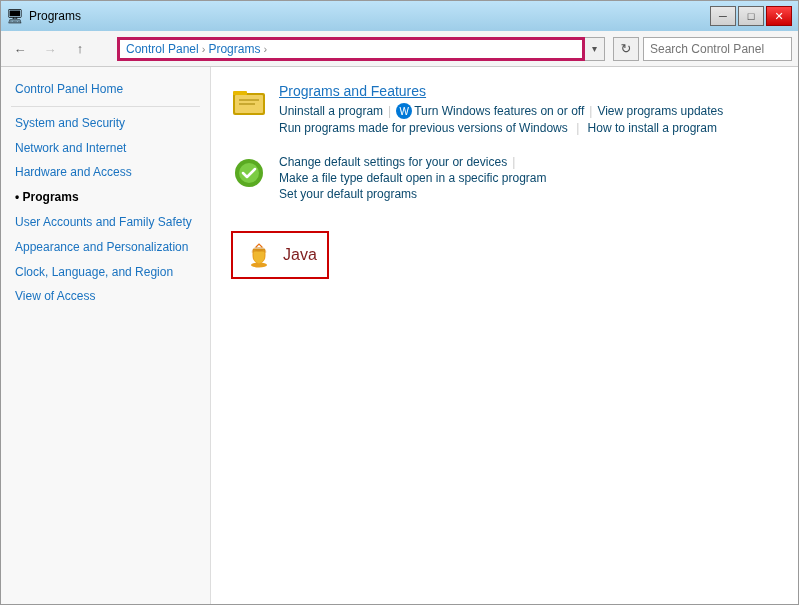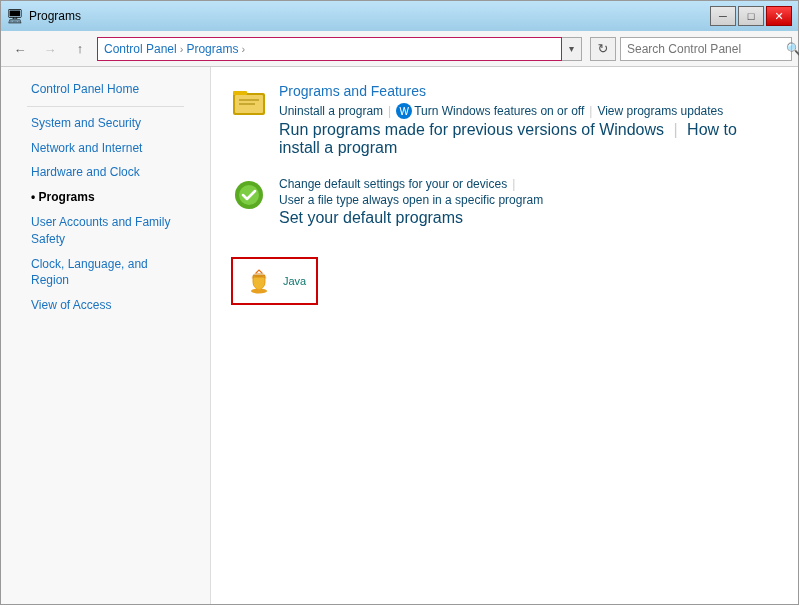--- a/index.html
+++ b/index.html
@@ -96,26 +96,27 @@
       border-radius: 2px;
     }
     .nav-btn.disabled {
       color: #bbb;
       cursor: default;
     }
     .address-path {
       flex: 1;
       height: 24px;
       background: white;
-      border: 1px solid #be185d;
+      border: 3px solid #be185d;
       display: flex;
       align-items: center;
       padding: 0 6px;
       font-size: 12px;
       color: #333;
+      margin-left: 20px;
     }
     .address-path-inner {
       display: flex;
       align-items: center;
       gap: 3px;
       font-size: 12px;
     }
     .path-sep { color: #888; font-size: 11px; }
     .path-item { color: #1a73c0; cursor: pointer; }
     .address-dropdown {
@@ -138,21 +139,21 @@
       background: #f0f0f0;
       display: flex;
       align-items: center;
       justify-content: center;
       cursor: pointer;
       font-size: 13px;
       color: #555;
       margin-left: 4px;
     }
     .search-box {
-      width: 172px;
+      width: 149px;
       height: 24px;
       border: 1px solid #aaa;
       background: white;
       display: flex;
       align-items: center;
       padding: 0 6px;
       gap: 4px;
     }
     .search-input {
       border: none;
@@ -166,21 +167,21 @@
     .main-area {
       display: flex;
       flex: 1;
       overflow: hidden;
     }
     
     .sidebar {
       width: 210px;
       background: #f8f8f8;
       border-right: 1px solid #ddd;
-      padding: 10px 16px;
+      padding: 10px 0;
       flex-shrink: 0;
       overflow-y: auto;
     }
     .sidebar-item {
       padding: 4px 14px;
       font-size: 12px;
       color: #1a73c0;
       cursor: pointer;
       line-height: 1.4;
     }
@@ -221,39 +222,40 @@
       align-items: center;
       justify-content: center;
       font-size: 28px;
     }
     .section-title {
       font-size: 14px;
       color: #1a73c0;
       cursor: pointer;
       font-weight: 400;
       margin-bottom: 4px;
+      text-decoration: underline;
     }
     .section-links {
       font-size: 12px;
       color: #1a73c0;
       display: flex;
       flex-wrap: wrap;
       gap: 2px 0;
       align-items: center;
     }
     .section-link {
       cursor: pointer;
       color: #0c4a6e;
     }
     .link-sep {
       color: #ccc;
       margin: 0 5px;
     }
     .section-link-row {
-      font-size: 16px;
+      font-size: 12px;
       color: #1a73c0;
       margin-top: 2px;
     }
     
     .java-item {
       display: inline-flex;
       align-items: center;
       gap: 8px;
       padding: 6px 10px;
       border: 2px solid #cc0000;
@@ -262,22 +264,22 @@
     }
     .java-icon {
       width: 32px;
       height: 32px;
       display: flex;
       align-items: center;
       justify-content: center;
       font-size: 22px;
     }
     .java-label {
-      font-size: 11px;
-      color: #0f766e;
+      font-size: 16px;
+      color: #7f1d1d;
     }
     
     .features-icon {
       width: 16px;
       height: 16px;
       background: #0078d7;
       border-radius: 50%;
       display: inline-flex;
       align-items: center;
       justify-content: center;
@@ -325,23 +327,24 @@
     </div>
   </div>
 
   <div class="main-area">
 
     <div class="sidebar">
       <div class="sidebar-item">Control Panel Home</div>
       <div class="sidebar-divider"></div>
       <div class="sidebar-item">System and Security</div>
       <div class="sidebar-item">Network and Internet</div>
-      <div class="sidebar-item">Hardware and Clock</div>
+      <div class="sidebar-item">Hardware and Access</div>
       <div class="sidebar-item active">Programs</div>
       <div class="sidebar-item">User Accounts and Family Safety</div>
+      <div class="sidebar-item">Appearance and Personalization</div>
       <div class="sidebar-item">Clock, Language, and Region</div>
       <div class="sidebar-item">View of Access</div>
     </div>
 
     <div class="content">
 
       
       <div class="section">
         <div class="section-header">
           <div class="section-icon">
@@ -382,21 +385,21 @@
             <svg width="36" height="36" viewBox="0 0 36 36">
               <circle cx="18" cy="18" r="14" fill="#5aaa22"></circle>
               <circle cx="18" cy="18" r="10" fill="#7ccc44"></circle>
               <polyline points="12,18 16,22 24,14" stroke="white" stroke-width="2.5" fill="none" stroke-linecap="round" stroke-linejoin="round"></polyline>
             </svg>
           </div>
           <div>
             <div class="section-links">
               <span class="section-link">Change default settings for your or devices</span>
               <span class="link-sep">|</span>
-              <span class="section-link">User a file type always open in a specific program</span>
+              <span class="section-link">Make a file type default open in a specific program</span>
             </div>
             <div class="section-link-row">
               <span class="section-link">Set your default programs</span>
             </div>
           </div>
         </div>
       </div>
 
       
       <div class="java-item">

